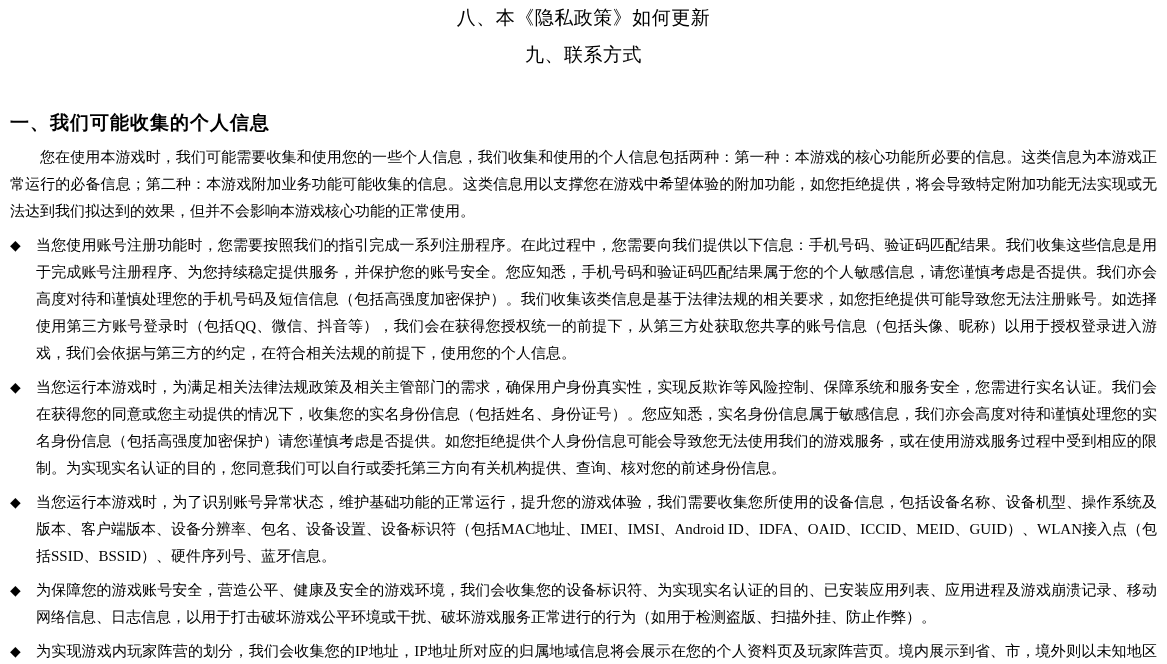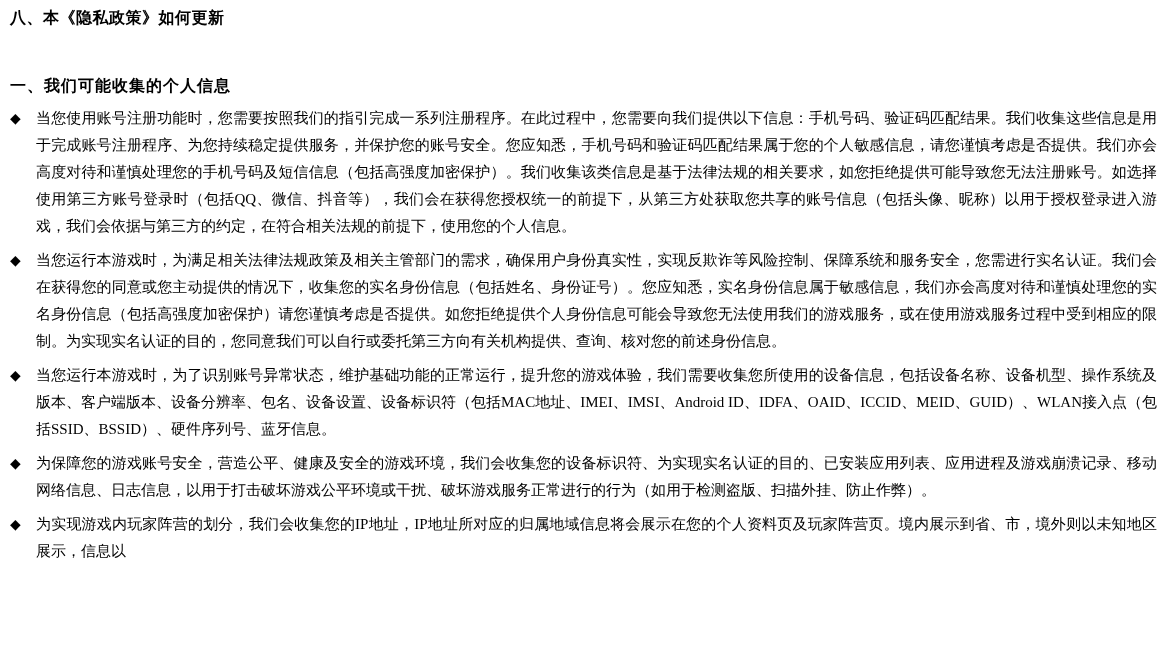--- a/index.html
+++ b/index.html
@@ -11,29 +11,30 @@
     width: 1167px;
     height: 664px;
     overflow: hidden;
     font-family: "Liberation Serif", "DejaVu Serif", serif;
     color: #000000;
   }
   .doc {
     padding: 8px 10px 0 10px;
   }
   .toc-item {
-    font-weight: bold;
-    font-size: 16px;
+    font-weight: normal;
+    font-size: 19px;
     line-height: 20px;
     margin: 0 0 17px 0;
     letter-spacing: 0.5px;
+    text-align: center;
   }
   .section-title {
     font-weight: bold;
-    font-size: 16px;
+    font-size: 19px;
     line-height: 24px;
     margin: 46px 0 0 0;
     letter-spacing: 1px;
   }
   .para {
     font-size: 15px;
     line-height: 27px;
     text-align: justify;
     margin: 0;
   }
@@ -55,23 +56,25 @@
     text-indent: 0;
   }
   b, .seg-bold { font-weight: normal; }
 </style>
 </head>
 <body>
 
 <div class="doc">
 
   <div class="toc-item">八、本《隐私政策》如何更新</div>
+  <div class="toc-item">九、联系方式</div>
 
   <div class="section-title">一、我们可能收集的个人信息</div>
 
+  <p class="para intro">您在使用本游戏时，我们可能需要收集和使用您的一些个人信息，我们收集和使用的个人信息包括两种：第一种：本游戏的核心功能所必要的信息。这类信息为本游戏正常运行的必备信息；第二种：本游戏附加业务功能可能收集的信息。这类信息用以支撑您在游戏中希望体验的附加功能，如您拒绝提供，将会导致特定附加功能无法实现或无法达到我们拟达到的效果，但并不会影响本游戏核心功能的正常使用。</p>
 
   <p class="para bullet">
     <span class="marker">◆</span><span><span>当您使用账号注册功能时，您需要按照我们的指引完成一系列注册程序。在此过程中，您需要向我们提供以下信息：</span><span class="seg-bold">手机号码、验证码匹配结果</span><span>。我们收集这些信息是用于完成账号注册程序、为您持续稳定提供服务，并保护您的账号安全。</span><span class="seg-bold">您应知悉，手机号码和验证码匹配结果属于您的个人敏感信息，请您谨慎考虑是否提供。</span><span>我们亦会高度对待和谨慎处理您的手机号码及短信信息（包括高强度加密保护）。我们收集该类信息是基于法律法规的相关要求，如您拒绝提供可能导致您无法注册账号。</span><span class="seg-bold">如选择使用第三方账号登录时（包括QQ、微信、抖音等），我们会在获得您授权统一的前提下，从第三方处获取您共享的账号信息（包括头像、昵称）以用于授权登录进入游戏，我们会依据与第三方的约定，在符合相关法规的前提下，使用您的个人信息。</span></span>
   </p>
 
   <p class="para bullet">
     <span class="marker">◆</span><span><span>当您运行本游戏时，为满足相关法律法规政策及相关主管部门的需求，确保用户身份真实性，实现反欺诈等风险控制、保障系统和服务安全，您需进行实名认证。我们会在获得您的同意或您主动提供的情况下，收集您的</span><span class="seg-bold">实名身份信息（包括姓名、身份证号）。您应知悉，实名身份信息属于敏感信息，我们亦会高度对待和谨慎处理您的实名身份信息（包括高强度加密保护）请您谨慎考虑是否提供。如您拒绝提供个人身份信息可能会导致您无法使用我们的游戏服务，或在使用游戏服务过程中受到相应的限制。为实现实名认证的目的，您同意我们可以自行或委托第三方向有关机构提供、查询、核对您的前述身份信息。</span></span>
   </p>
 
   <p class="para bullet">

